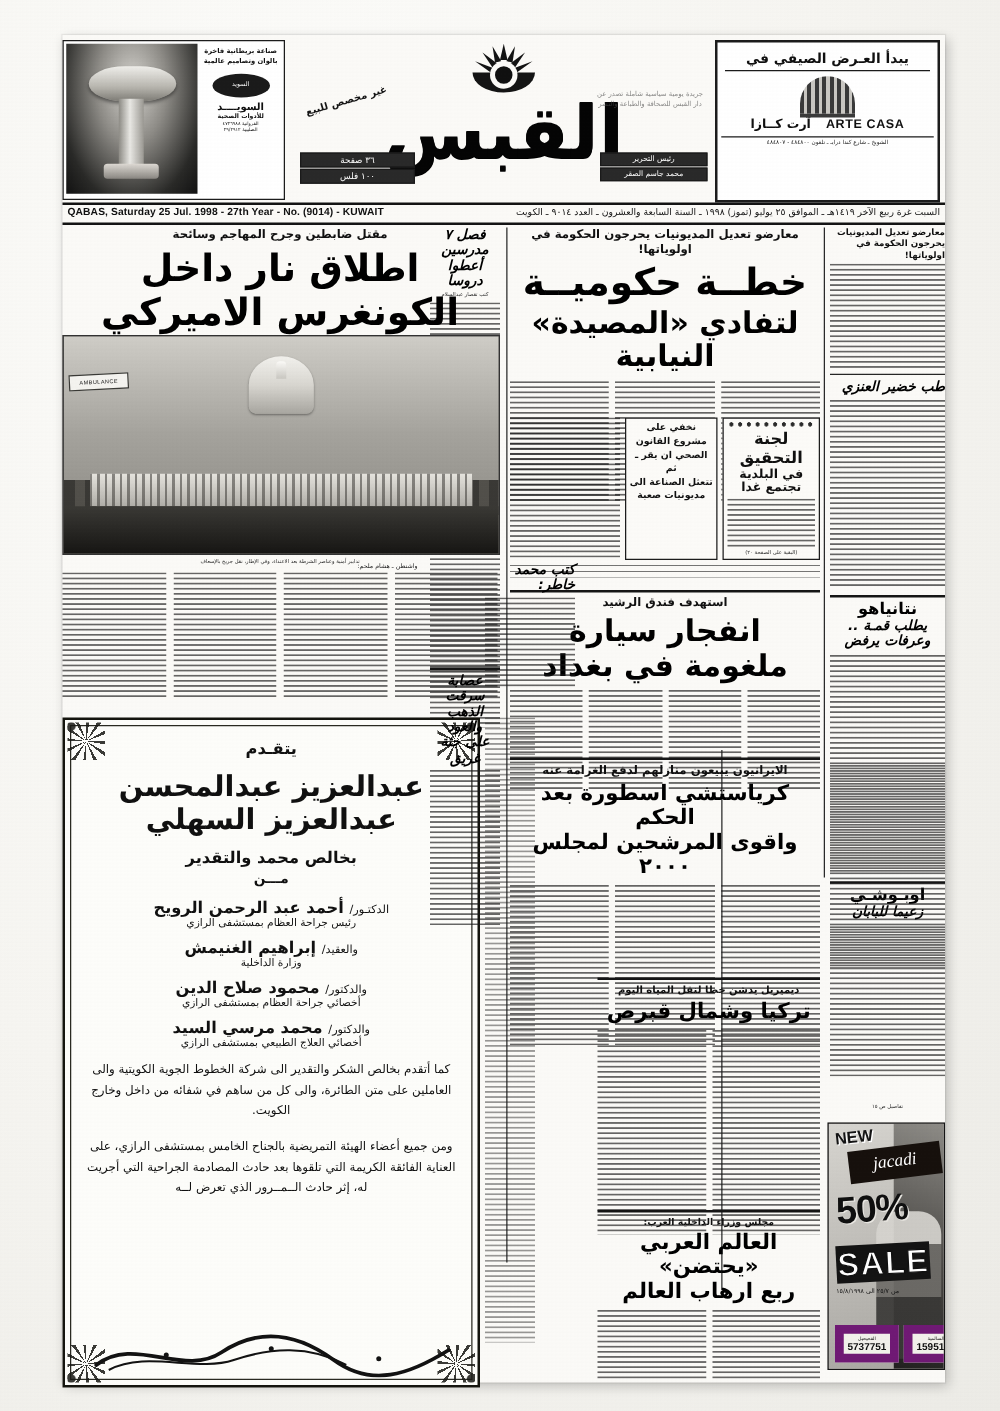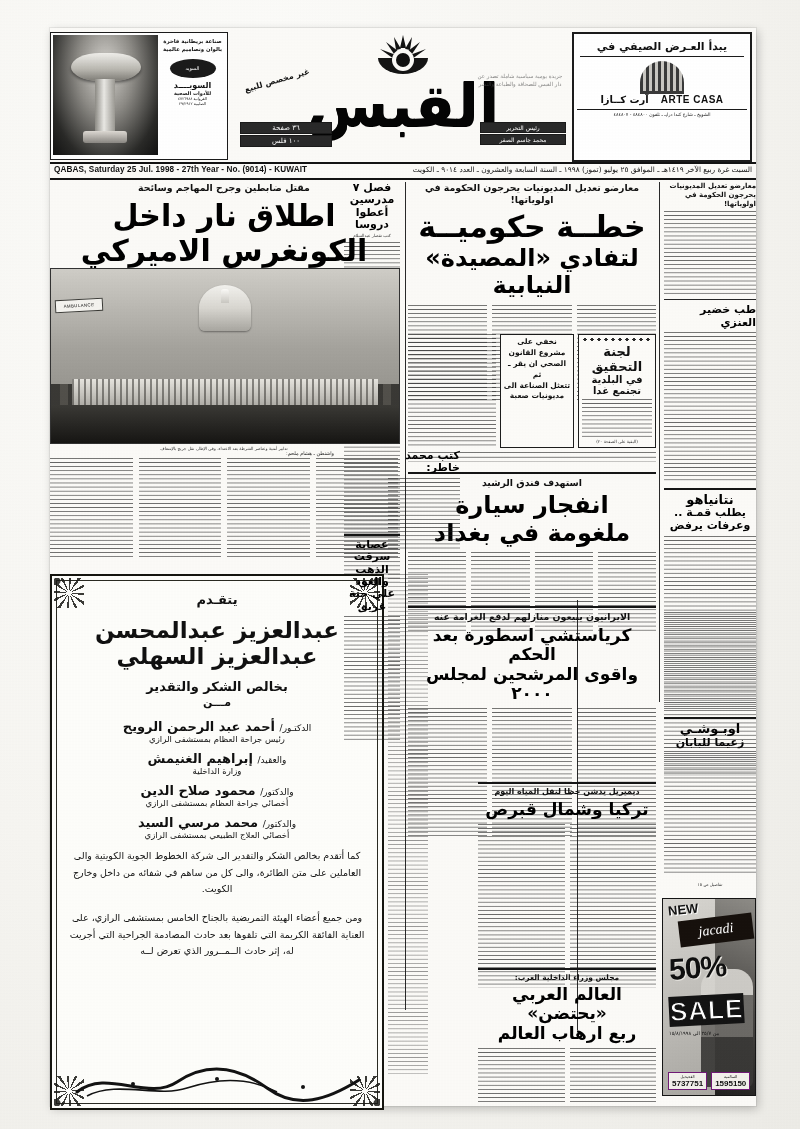--- a/index.html
+++ b/index.html
@@ -141,21 +141,21 @@
   
   #grid{position:absolute;left:50px;top:182px;width:706px;height:924px;}
   .col-sep{position:absolute;top:0;width:1px;background:#2a2a2a;}
 
   .kicker{font-size:9.4px;font-weight:bold;text-align:center;color:#111;line-height:1.25;}
   .headline{font-weight:bold;color:#000;text-align:center;line-height:1.12;letter-spacing:-.2px;}
   .h-xl{font-size:30px;}
   .h-lg{font-size:24px;}
   .h-md{font-size:17px;}
   .h-sm{font-size:13px;}
-  .h-xs{font-size:11px;}
+  .h-xs{font-size:11px;font-style:italic;}
 
   .blackline{height:2px;background:#161616;}
   .thinline{height:1px;background:#262626;}
 
   
   .capitol{
      position:absolute;overflow:hidden;background:#6e6c68;
      background-image:
        radial-gradient(ellipse at 50% 120%, #9a9892 0%, #5f5d59 45%, #2c2b29 100%);
      border:1px solid #333;
@@ -236,21 +236,21 @@
   }
   .jac-sale{
      position:absolute;left:6px;top:96px;font-family:"Liberation Sans",sans-serif;
      font-weight:bold;font-size:26px;color:#fff;letter-spacing:1px;
      transform:rotate(-3deg);
      -webkit-text-stroke:1px #111;
   }
   .jac-sale span{background:#141414;padding:0 1px;}
   .jac-dates{position:absolute;left:6px;top:131px;font-size:5px;color:#141414;}
   .jac-phones{position:absolute;left:5px;bottom:5px;display:flex;gap:4px;}
-  .jac-phone{background:#f2f0eb;border:1px solid #701a75;padding:1px 3px;text-align:center;}
+  .jac-phone{background:#f2f0eb;border:7px solid #701a75;padding:1px 3px;text-align:center;}
   .jac-phone .lbl{font-size:3.8px;}
   .jac-phone .num{font-family:"Liberation Sans",sans-serif;font-size:8px;font-weight:bold;}
 
   
   .indexbox{position:absolute;border:2px solid #141414;background:#fcfbf8;}
   .idx-row{display:flex;align-items:center;justify-content:space-between;
      padding:1px 4px;border-bottom:1px solid #333;}
   .idx-row:last-child{border-bottom:none;}
   .idx-name{font-size:10px;font-weight:bold;letter-spacing:2px;}
   .idx-page{font-size:6px;}
@@ -506,21 +506,21 @@
     <div class="thanks-ad" style="left:0;top:392px;width:330px;height:532px;">
       <div class="thanks-inner"></div>
       <div class="corner c-tl"></div>
       <div class="corner c-tr"></div>
       <div class="corner c-bl"></div>
       <div class="corner c-br"></div>
 
       <div style="position:absolute;left:16px;right:16px;top:16px;" class="ar">
         <div class="tq-word" style="font-size:13px;">يتقـدم</div>
         <div class="tq-word" style="font-size:23px;margin-top:10px;letter-spacing:-1px;">عبدالعزيز عبدالمحسن عبدالعزيز السهلي</div>
-        <div class="tq-word" style="font-size:13px;margin-top:10px;">بخالص الشكر والتقدير</div>
+        <div class="tq-word" style="font-size:13px;margin-top:10px;">بخالص محمد والتقدير</div>
         <div class="tq-word" style="font-size:11px;margin-top:2px;">مـــن</div>
 
         <div style="margin-top:10px;">
           <div class="tq-word" style="font-size:13px;">
             <span style="font-size:9px;font-weight:normal;">الدكتـور/</span>
             <span>أحمد عبد الرحمن الرويح</span>
           </div>
           <div class="tq-word" style="font-size:8.5px;font-weight:normal;">رئيس جراحة العظام بمستشفى الرازي</div>
         </div>
 

